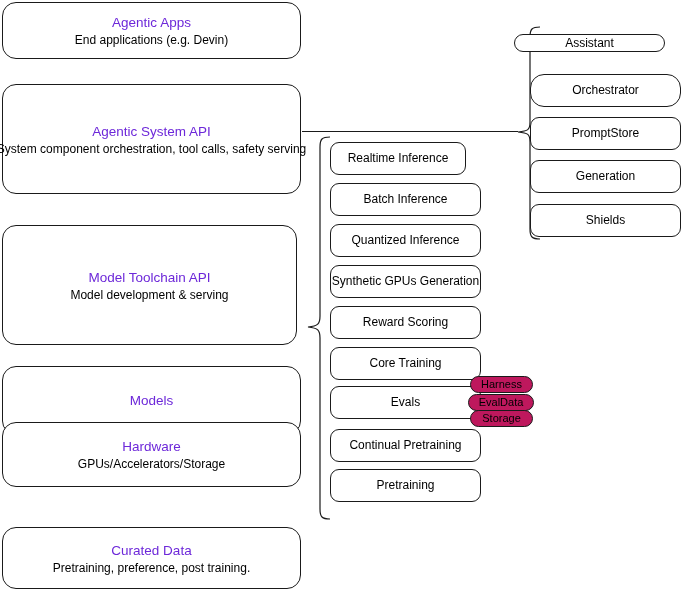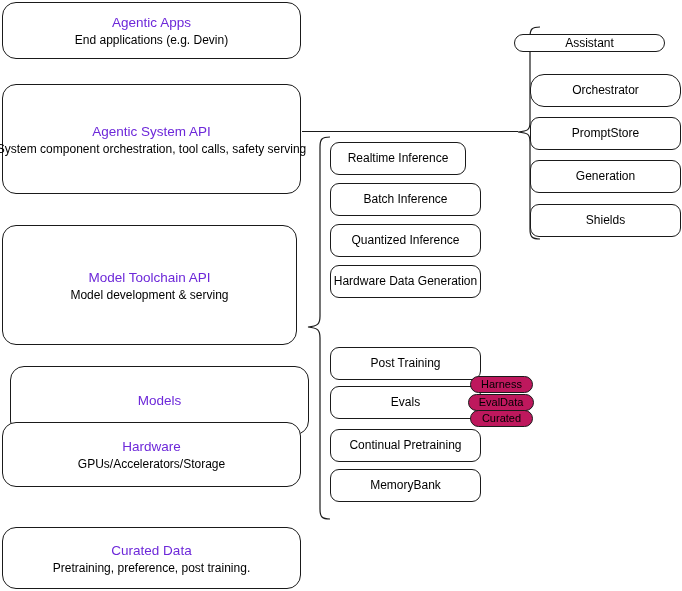--- a/index.html
+++ b/index.html
@@ -91,21 +91,21 @@
   <div class="node layer-box" style="left:2px; top:84px; width:299px; height:110px;">
     <div class="layer-title">Agentic System API</div>
     <div class="layer-sub">System component orchestration, tool calls, safety serving</div>
   </div>
 
   <div class="node layer-box" style="left:2px; top:225px; width:295px; height:120px;">
     <div class="layer-title">Model Toolchain API</div>
     <div class="layer-sub">Model development &amp; serving</div>
   </div>
 
-  <div class="node layer-box" style="left:2px; top:366px; width:299px; height:69px;margin-left:8px;">
+  <div class="node layer-box" style="left:2px; top:366px; width:299px; height:69px;">
     <div class="layer-title">Models</div>
   </div>
 
   <div class="node layer-box" style="left:2px; top:422px; width:299px; height:65px;">
     <div class="layer-title">Hardware</div>
     <div class="layer-sub">GPUs/Accelerators/Storage</div>
   </div>
 
   <div class="node layer-box" style="left:2px; top:527px; width:299px; height:62px;">
     <div class="layer-title">Curated Data</div>
@@ -129,43 +129,46 @@
   <div class="node chip" style="left:330px; top:142px; width:136px; height:33px;">
     <span>Realtime Inference</span>
   </div>
   <div class="node chip" style="left:330px; top:183px; width:151px; height:33px;">
     <span>Batch Inference</span>
   </div>
   <div class="node chip" style="left:330px; top:224px; width:151px; height:33px;">
     <span>Quantized Inference</span>
   </div>
   <div class="node chip" style="left:330px; top:265px; width:151px; height:33px;">
-    <span>Hardware Data Generation</span>
+    <span>Synthetic GPUs Generation</span>
+  </div>
+  <div class="node chip" style="left:330px; top:306px; width:151px; height:33px;">
+    <span>Reward Scoring</span>
   </div>
   <div class="node chip" style="left:330px; top:347px; width:151px; height:33px;">
-    <span>Post Training</span>
+    <span>Core Training</span>
   </div>
   <div class="node chip" style="left:330px; top:386px; width:151px; height:33px;">
     <span>Evals</span>
   </div>
   <div class="node chip" style="left:330px; top:429px; width:151px; height:33px;">
     <span>Continual Pretraining</span>
   </div>
   <div class="node chip" style="left:330px; top:469px; width:151px; height:33px;">
-    <span>MemoryBank</span>
+    <span>Pretraining</span>
   </div>
 
   <div class="node pill" style="left:470px; top:376px; width:63px; height:17px;">
     <span>Harness</span>
   </div>
   <div class="node pill" style="left:468px; top:394px; width:66px; height:17px;">
     <span>EvalData</span>
   </div>
   <div class="node pill" style="left:470px; top:410px; width:63px; height:17px;">
-    <span>Curated</span>
+    <span>Storage</span>
   </div>
 
   <svg class="brace" style="left:516px; top:26px; width:26px; height:214px;">
     <path d="M 24 1
              C 16 1, 14 3, 14 11
              L 14 96
              C 14 104, 12 105, 2 106
              C 12 107, 14 108, 14 116
              L 14 203
              C 14 211, 16 213, 24 213"></path>

